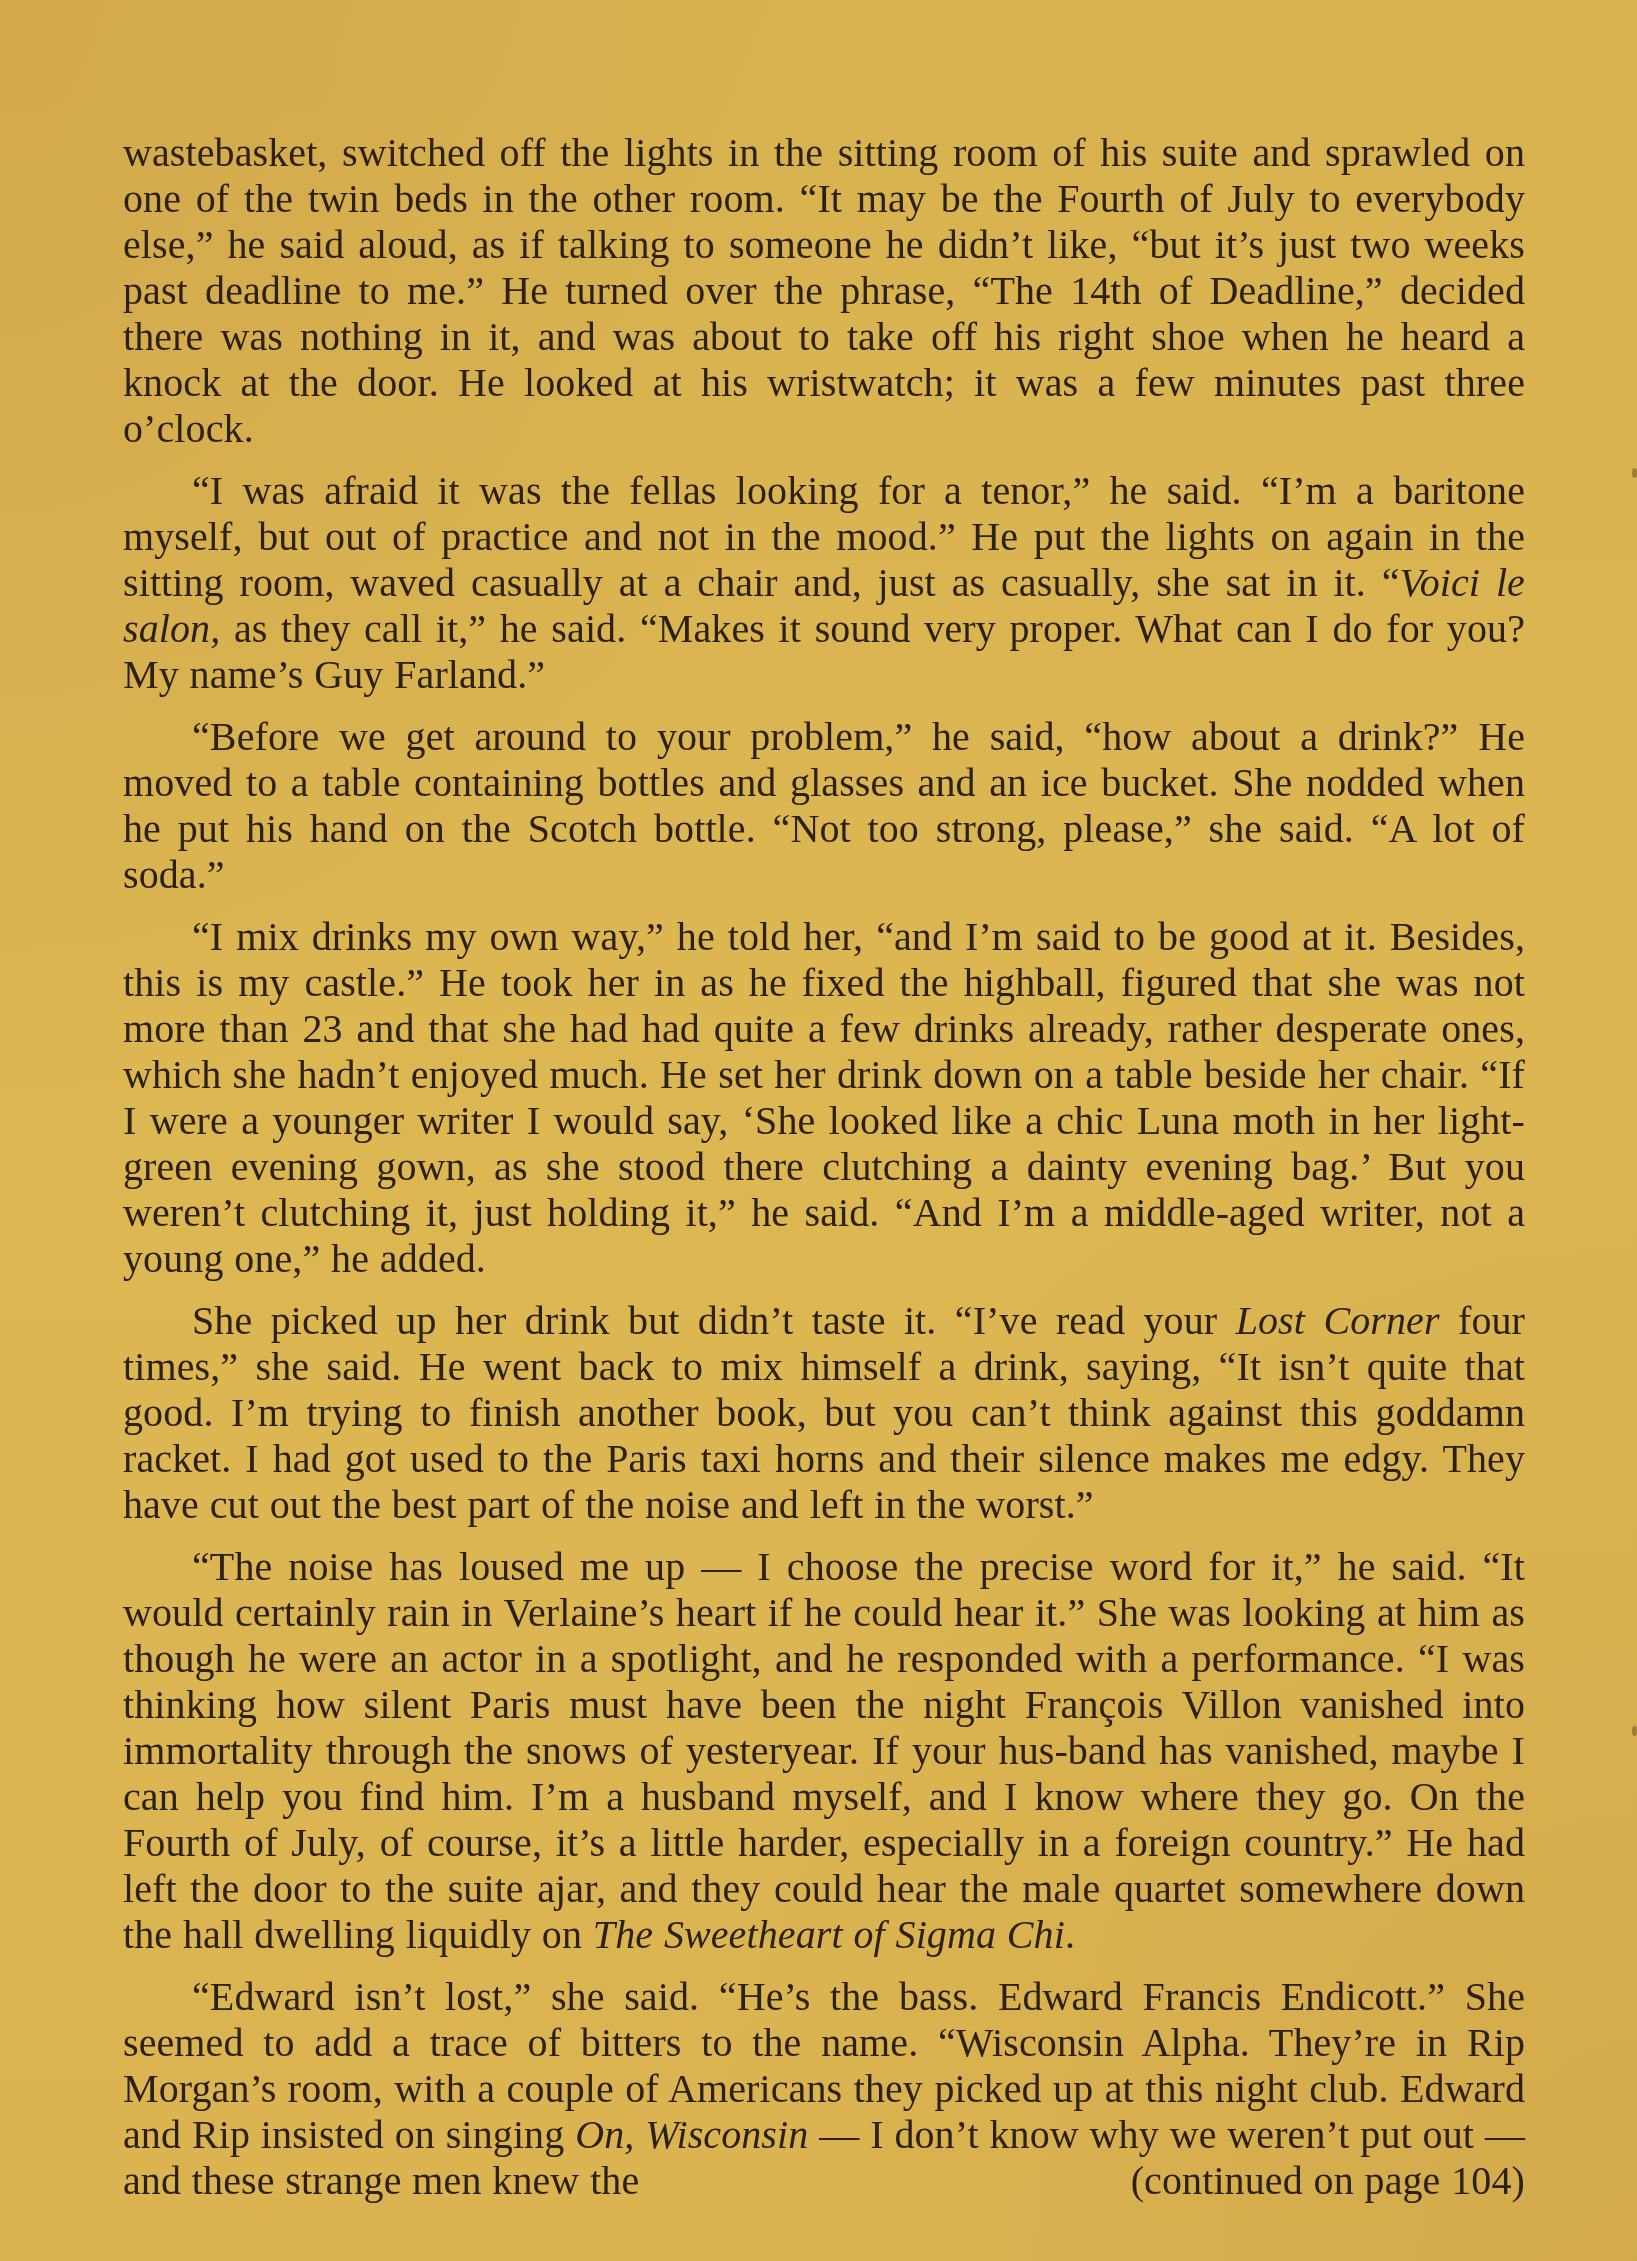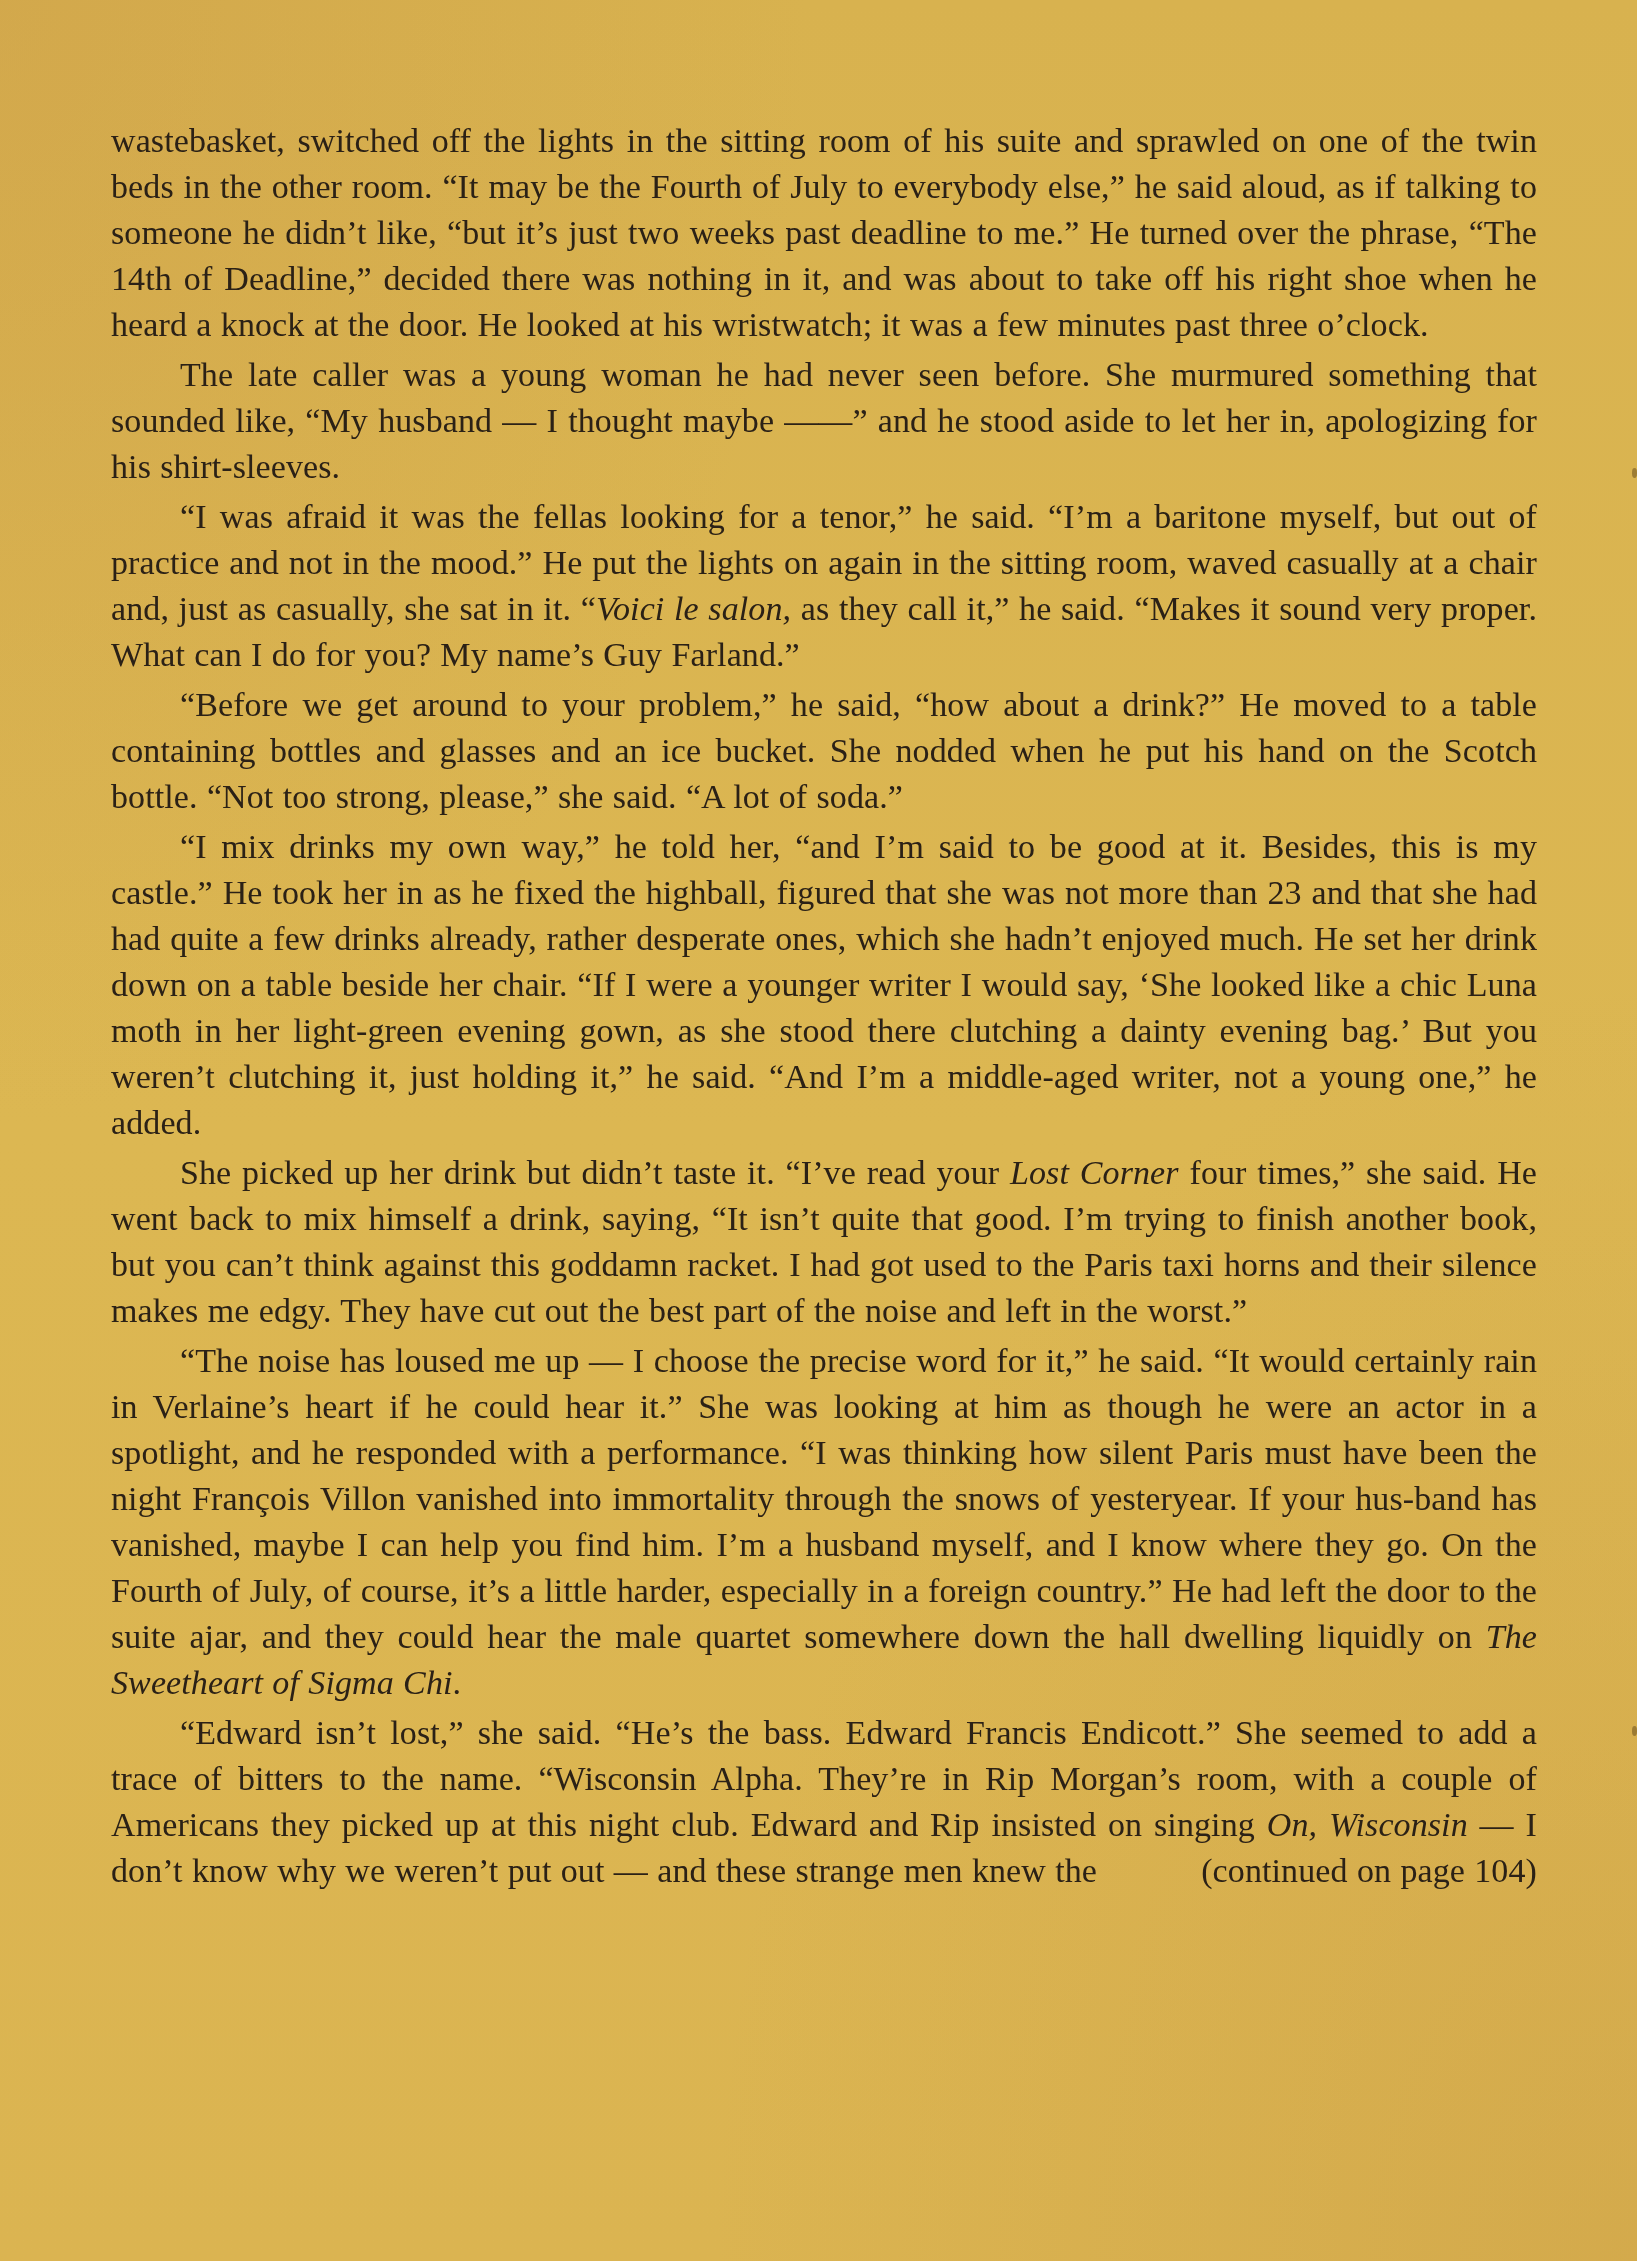--- a/index.html
+++ b/index.html
@@ -19,22 +19,22 @@
     font-family: "Liberation Serif", "DejaVu Serif", serif;
     color: #2b2116;
   }
   .page {
     position: absolute;
     left: 107px;
     top: 114px;
     width: 1434px;
   }
   .para {
-    margin: 4px;
-    font-size: 34px;
+    margin: 16px;
+    font-size: 40px;
     line-height: 46px;
     text-align: justify;
     text-justify: inter-word;
     letter-spacing: 0.1px;
     word-spacing: 0.7px;
   }
   .para.indent { text-indent: 69px; }
   .para.indent-small { text-indent: 33px; }
   .para .it { font-style: italic; }
   .cont {
@@ -54,23 +54,20 @@
 </style>
 </head>
 <body>
 
 <div class="page">
 
   <p class="para">
     <span>wastebasket, switched off the lights in the sitting room of his suite and sprawled on one of the twin beds in the other room. “It may be the Fourth of July to everybody else,” he said aloud, as if talking to someone he didn’t like, “but it’s just two weeks past deadline to me.” He turned over the phrase, “The 14th of Deadline,” decided there was nothing in it, and was about to take off his right shoe when he heard a knock at the door. He looked at his wristwatch; it was a few minutes past three o’clock.</span>
   </p>
 
-  <p class="para indent">
-    <span>The late caller was a young woman he had never seen before. She murmured something that sounded like, “My husband — I thought maybe ——” and he stood aside to let her in, apologizing for his shirt-sleeves.</span>
-  </p>
 
   <p class="para indent">
     <span>“I was afraid it was the fellas looking for a tenor,” he said. “I’m a baritone myself, but out of practice and not in the mood.” He put the lights on again in the sitting room, waved casually at a chair and, just as casually, she sat in it. “</span><span class="it">Voici le salon,</span><span> as they call it,” he said. “Makes it sound very proper. What can I do for you? My name’s Guy Farland.”</span>
   </p>
 
 
 
   <p class="para indent">
     <span>“Before we get around to your problem,” he said, “how about a drink?” He moved to a table containing bottles and glasses and an ice bucket. She nodded when he put his hand on the Scotch bottle. “Not too strong, please,” she said. “A lot of soda.”</span>
   </p>

